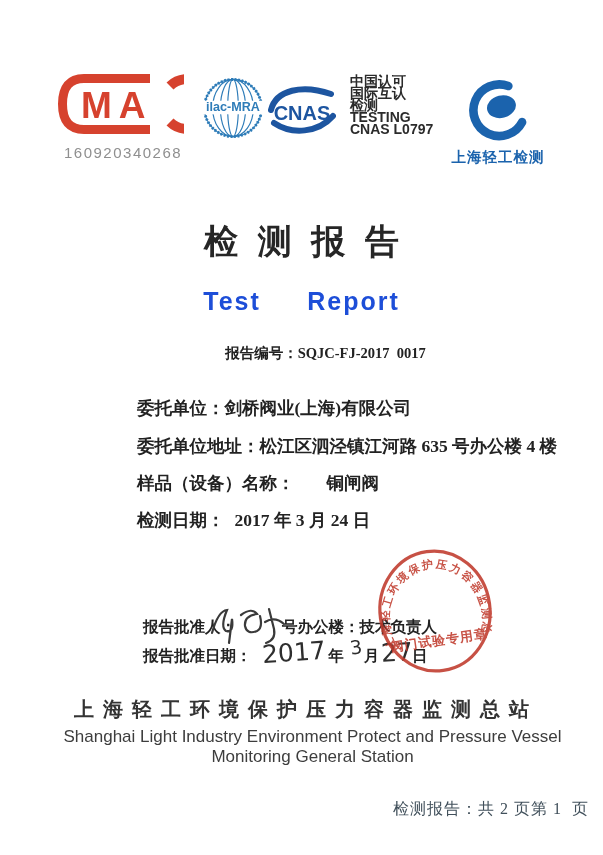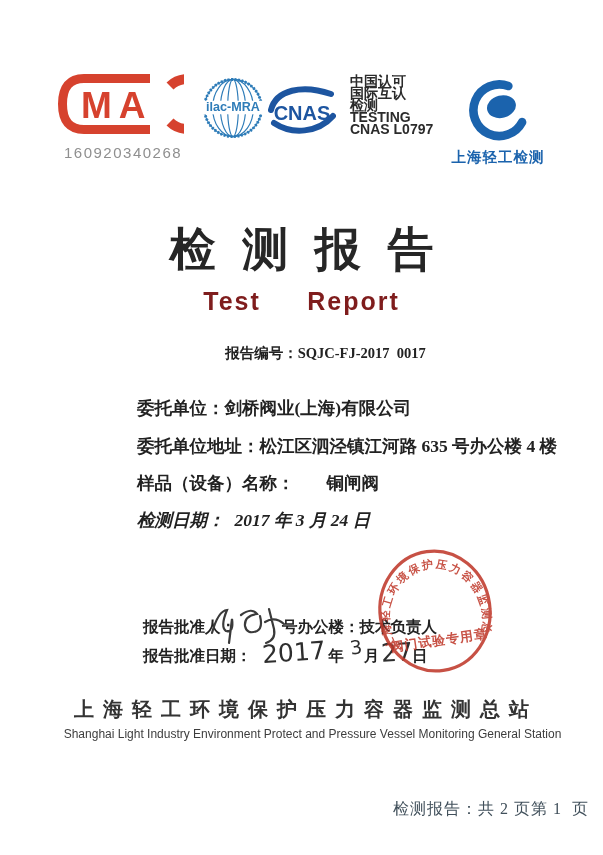--- a/index.html
+++ b/index.html
@@ -11,51 +11,51 @@
   .cma-number{position:absolute;left:64px;top:144px;font-family:"Liberation Sans",sans-serif;
               font-size:15px;color:#8f8f8f;letter-spacing:1.5px;}
   .ilac-logo{position:absolute;left:202px;top:77px;}
   .cnas-logo{position:absolute;left:268px;top:83px;}
   .accred{position:absolute;left:350px;top:75px;font-family:Liberation Sans, sans-serif;
           font-weight:bold;font-size:14px;line-height:12px;color:#2b2b2b;}
   .station{position:absolute;left:412px;top:79px;width:108px;text-align:center;margin-left:32px;}
   .station-label{font-size:14.5px;font-weight:bold;color:#1b63ad;letter-spacing:1px;margin-top:1px;}
 
   
-  .title-zh{position:absolute;top:219px;left:0;right:0;text-align:center;font-size:46px;
+  .title-zh{position:absolute;top:219px;left:0;right:0;text-align:center;font-size:34px;
             font-weight:bold;letter-spacing:0.58em;text-indent:0.58em;color:#262626;}
   .title-en{position:absolute;top:287px;left:0;right:0;text-align:center;
             font-family:"Liberation Sans",sans-serif;font-size:25px;font-weight:bold;
-            word-spacing:1.5em;letter-spacing:2px;color:#7f1d1d;}
+            word-spacing:1.5em;letter-spacing:2px;color:#1d4ed8;}
   .report-no{position:absolute;top:344px;left:0;right:0;text-align:center;
              font-size:14.5px;font-weight:bold;white-space:pre;color:#222;margin-left:48px;}
 
   
   .field{position:absolute;left:137px;font-size:17.5px;font-weight:bold;white-space:pre;color:#222;}
-  .f1{top:396px;} .f2{top:434px;} .f3{top:471px;} .f4{top:508px;font-style:italic;}
+  .f1{top:396px;} .f2{top:434px;} .f3{top:471px;} .f4{top:508px;}
   .f5{top:546px;font-size:15.5px;}
   .f3 .field-value{margin-left:32px;} .f4 .field-value{margin-left:10px;}
 
   
   .appr1{position:absolute;left:143px;top:603px;font-size:15.5px;font-weight:bold;color:#222;}
   .appr2{position:absolute;left:143px;top:638px;font-size:15.5px;font-weight:bold;color:#222;}
   .sig{display:inline-block;vertical-align:-15px;margin:0 -6px 0 -28px;}
   .hw{font-family:"DejaVu Sans",sans-serif;font-weight:400;color:#2e2e2e;display:inline-block;}
   .hw-year{font-size:25px;transform:rotate(-4deg);margin:0 3px 0 10px;}
   .hw-month{font-size:19px;transform:rotate(-8deg) translateY(-7px);margin:0 1px 0 7px;}
   .hw-day{font-size:25px;transform:rotate(-3deg);margin:0 -1px 0 2px;}
 
   
   .stamp{position:absolute;left:374px;top:545px;opacity:0.88;}
 
   
   .org-zh{position:absolute;top:696px;left:0;right:0;text-align:center;font-size:20px;
           font-weight:bold;letter-spacing:0.45em;text-indent:0.45em;color:#333;}
   .org-en{position:absolute;top:727px;left:0;right:0;text-align:center;
-          font-family:"Liberation Sans",sans-serif;font-size:12px;color:#3d3d3d;padding-left:22px;}
+          font-family:"Liberation Sans",sans-serif;font-size:17px;color:#3d3d3d;padding-left:22px;}
   .page-info{position:absolute;top:799px;left:393px;font-size:16px;color:#41505b;
              letter-spacing:1px;white-space:pre;}
 </style>
 </head>
 <body>
 
 <div class="page">
 
   <div class="cma-logo">
     <svg width="128" height="64" viewBox="0 0 128 64">

